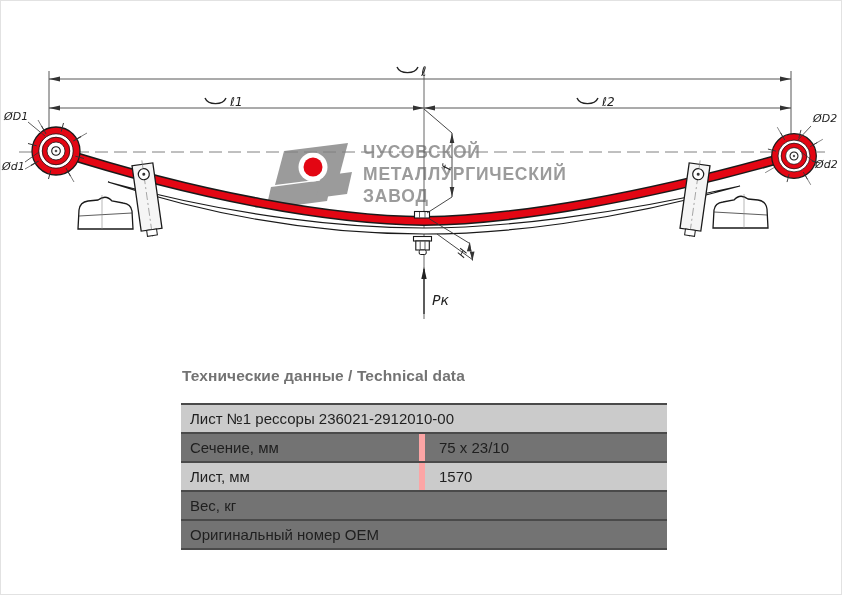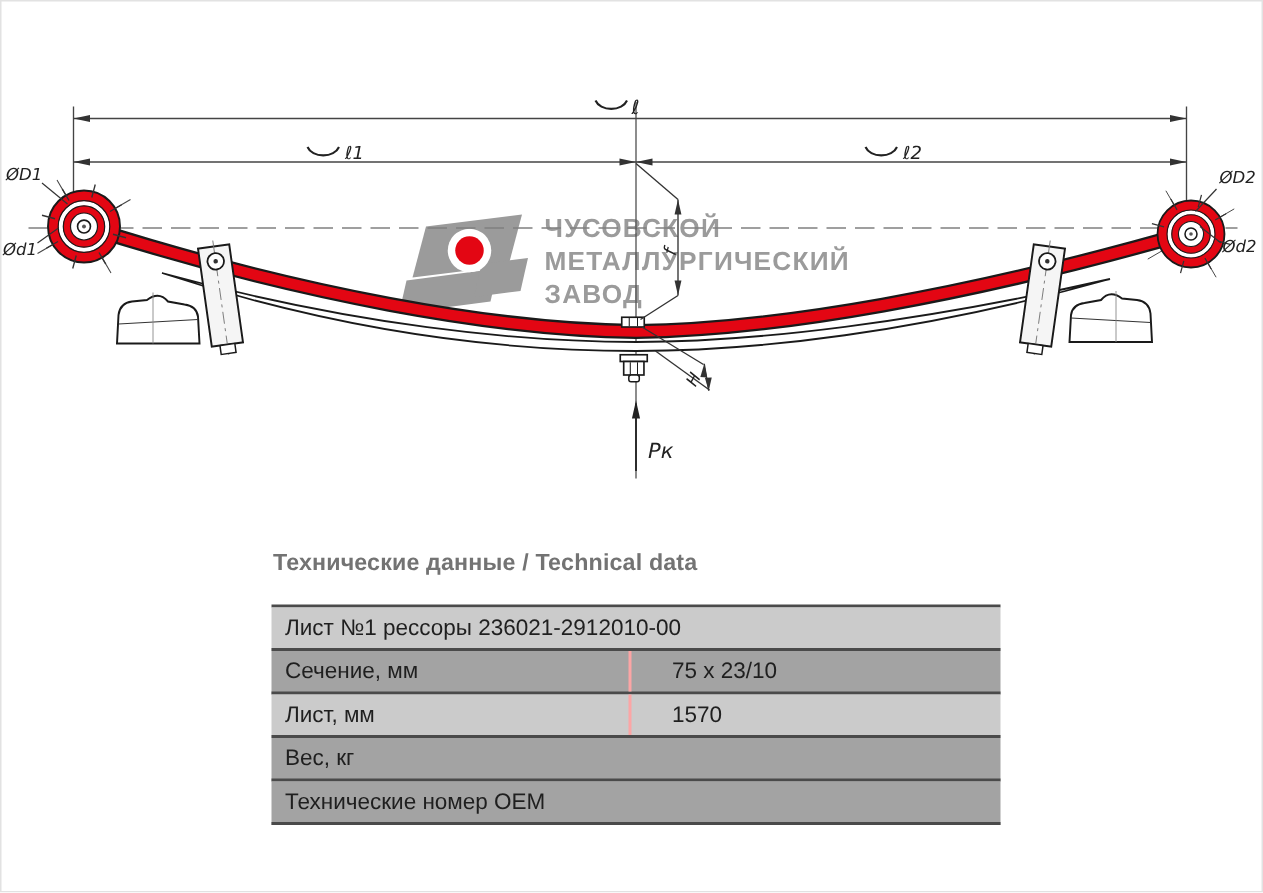--- a/index.html
+++ b/index.html
@@ -11,25 +11,25 @@
   .drawing-wrap{position:absolute;left:0;top:0;width:842px;height:345px;}
   svg text{user-select:none;}
   .dimtxt{font-family:"DejaVu Sans", sans-serif;font-style:italic;fill:#222;}
   .logotxt{font-family:"Liberation Sans", sans-serif;font-weight:bold;fill:#9b9b9b;letter-spacing:0.8px;}
   .tech{position:absolute;left:180px;top:366px;width:486px;}
   .tech-title{
     color:#737373;font-weight:bold;font-size:15.5px;margin:0 0 11px 1px;
     letter-spacing:0.1px;
   }
   .t-table{border-top:2px solid #4a4a4a;width:486px;margin-top:18px;}
-  .t-row{display:flex;align-items:stretch;height:27px;border-bottom:2px solid #4a4a4a;background:#a3a3a3;font-size:15px;color:#1f1f1f;}
+  .t-row{display:flex;align-items:stretch;height:27px;border-bottom:2px solid #4a4a4a;background:#737373;font-size:15px;color:#1f1f1f;}
   .t-row.gray{background:#cbcbcb;}
   .t-row .c1{width:238px;box-sizing:border-box;padding-left:9px;display:flex;align-items:center;}
   .t-row.span .c1{width:100%;}
-  .t-row .c2{flex:1;border-left:2px solid #fca5a5;box-sizing:border-box;padding-left:27px;display:flex;align-items:center;}
+  .t-row .c2{flex:1;border-left:6px solid #fca5a5;box-sizing:border-box;padding-left:14px;display:flex;align-items:center;}
 </style>
 </head>
 <body>
 
 <div class="page">
 
   <div class="drawing-wrap">
   <svg width="842" height="345" viewBox="0 0 842 345" xmlns="http://www.w3.org/2000/svg">
 
     <g>
@@ -211,18 +211,18 @@
         <div class="c2">75 x 23/10</div>
       </div>
       <div class="t-row gray">
         <div class="c1">Лист, мм</div>
         <div class="c2">1570</div>
       </div>
       <div class="t-row">
         <div class="c1">Вес, кг</div>
       </div>
       <div class="t-row">
-        <div class="c1">Технические номер OEM</div>
+        <div class="c1">Оригинальный номер OEM</div>
       </div>
     </div>
   </div>
 
 </div>
 
 </body></html>

